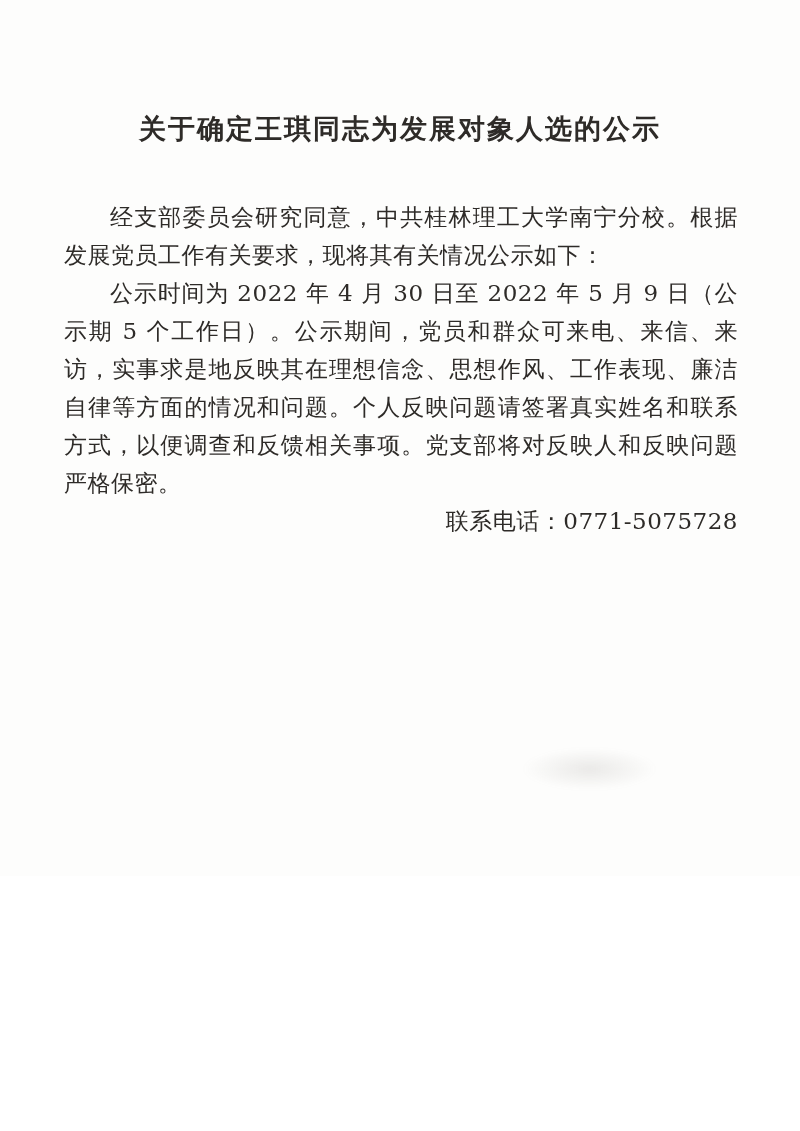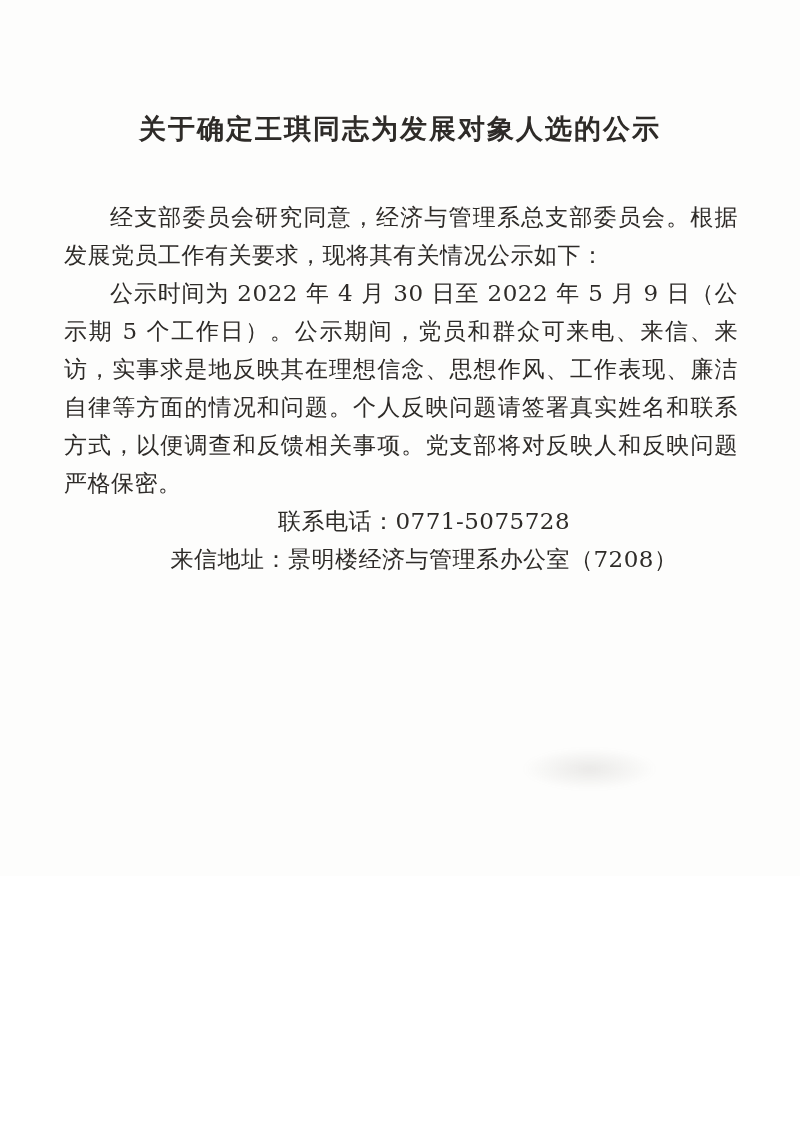--- a/index.html
+++ b/index.html
@@ -22,21 +22,21 @@
   }
   .body-text { margin:50px 62px 0 64px; }
   .para {
     margin:0;
     font-size:23px;
     line-height:38px;
     letter-spacing:0.5px;
     text-align:justify;
     text-indent:2em;
   }
-  .contact { text-align:center; }
+  .contact { text-align:right; }
   .signature {
     position:absolute;
     left:438px; top:902px;
     width:292px;
     text-align:left;
     font-size:23px;
     letter-spacing:1px;
   }
   .sig-line { line-height:38px; }
   .sig-line2 { margin-top:18px;font-family:Liberation Mono, monospace; }
@@ -67,24 +67,23 @@
   }
 </style>
 </head>
 <body>
 
 <div class="page">
 
   <h1 class="title">关于确定王琪同志为发展对象人选的公示</h1>
 
   <div class="body-text">
-    <p class="para">经支部委员会研究同意，经济与管理系总支部委员会。根据发展党员工作有关要求，现将其有关情况公示如下：</p>
+    <p class="para">经支部委员会研究同意，中共桂林理工大学南宁分校。根据发展党员工作有关要求，现将其有关情况公示如下：</p>
     <p class="para">公示时间为 2022 年 4 月 30 日至 2022 年 5 月 9 日（公示期 5 个工作日）。公示期间，党员和群众可来电、来信、来访，实事求是地反映其在理想信念、思想作风、工作表现、廉洁自律等方面的情况和问题。个人反映问题请签署真实姓名和联系方式，以便调查和反馈相关事项。党支部将对反映人和反映问题严格保密。</p>
     <p class="para contact">联系电话：0771-5075728</p>
-    <p class="para contact">来信地址：景明楼经济与管理系办公室（7208）</p>
   </div>
 
   <div class="smudge"></div>
 
   <div class="signature">
     <div class="sig-line">中共桂林理工大学南宁分校</div>
     <div class="sig-line sig-line2">经济与管理系总支部委员会</div>
     <div class="sig-line sig-date">2022 年 4 月 20 日</div>
   </div>
 

